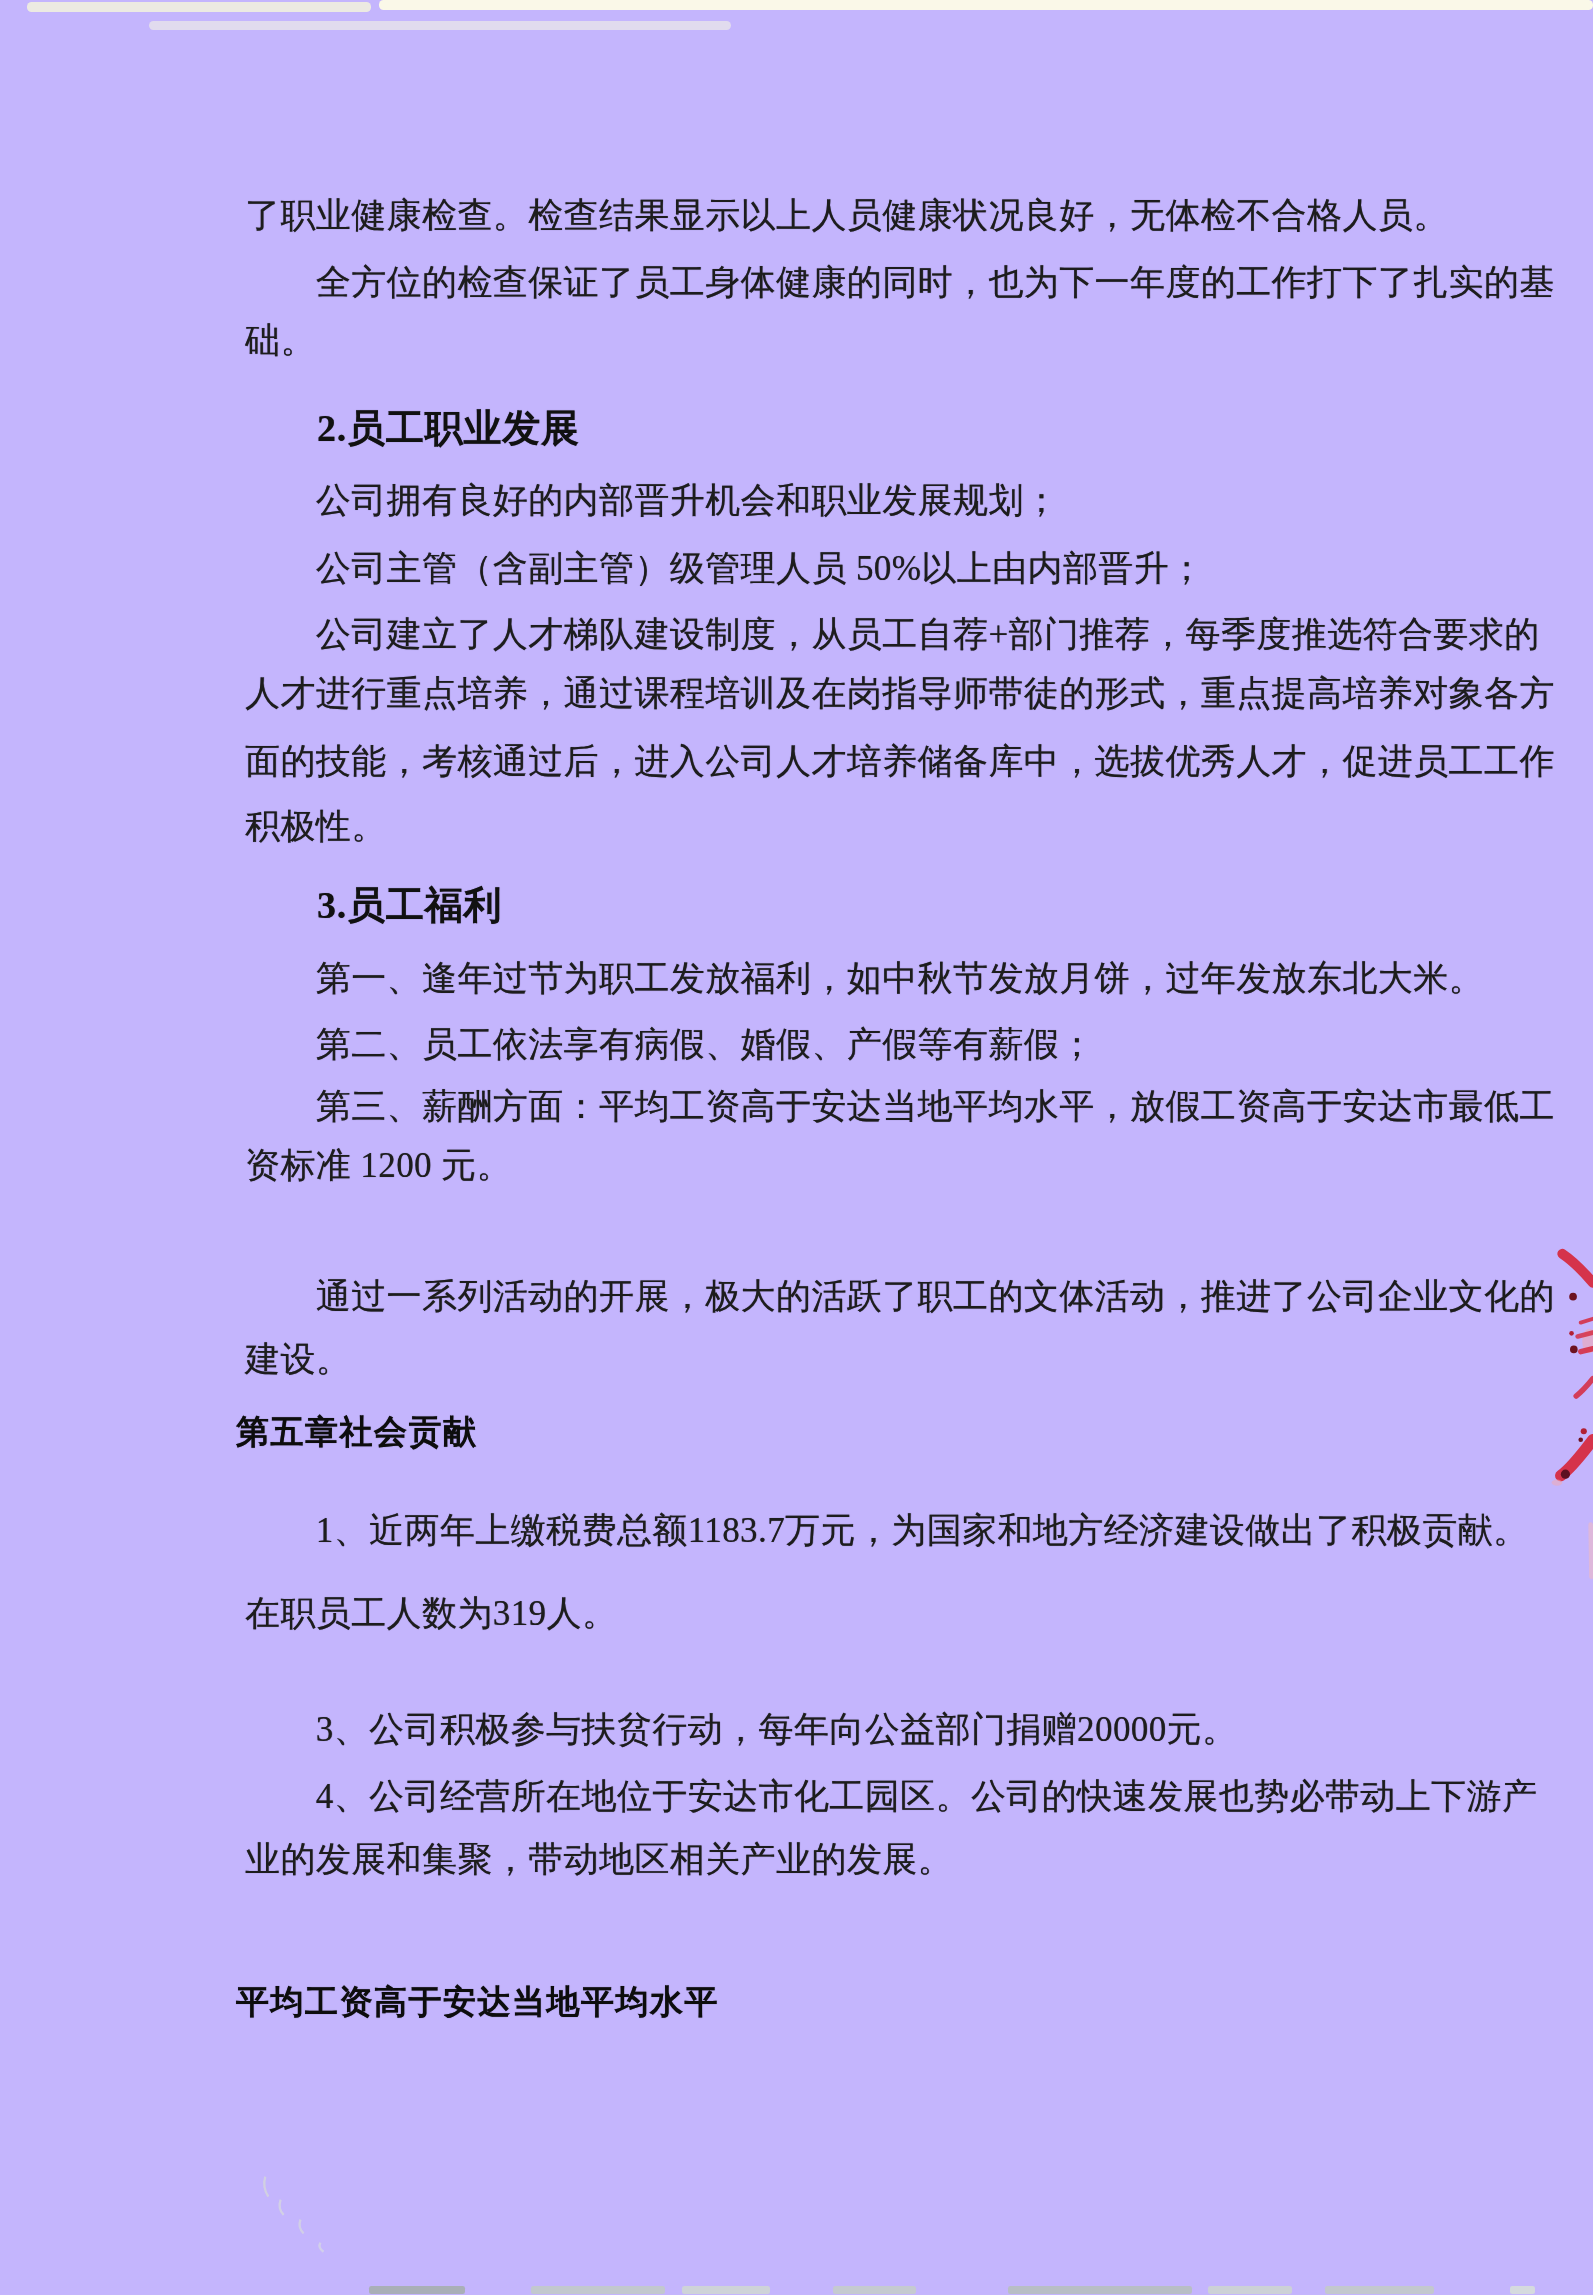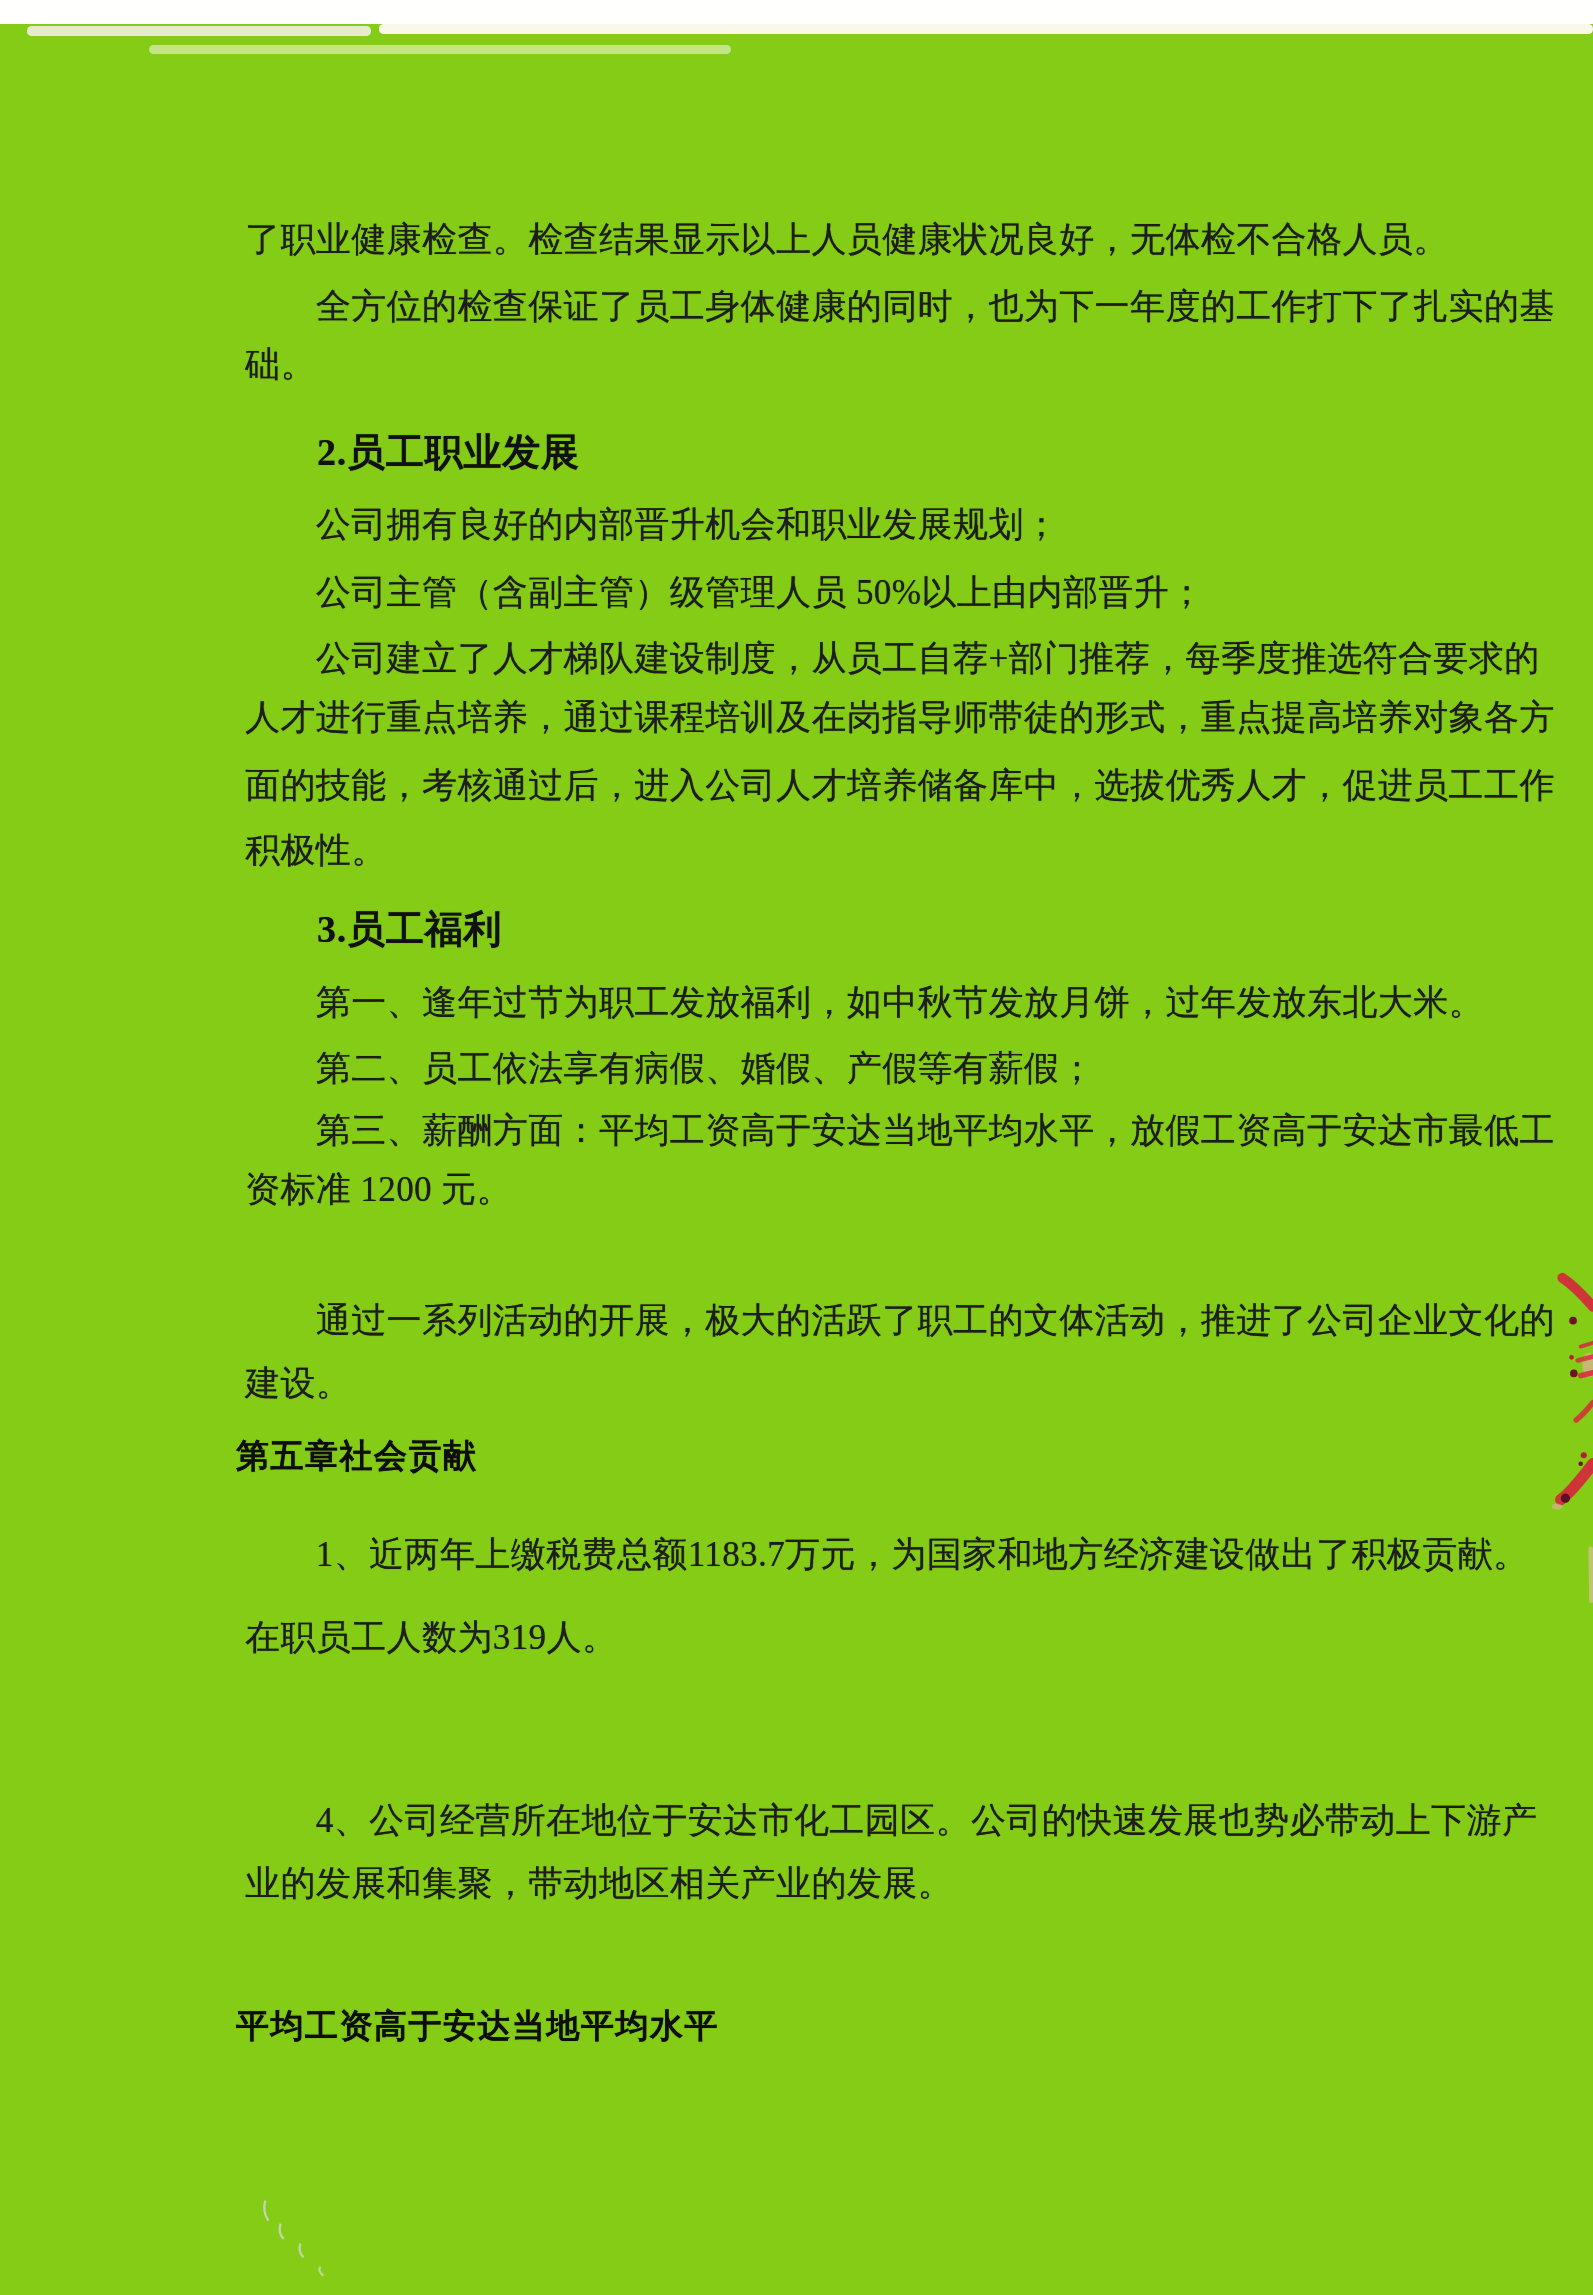--- a/index.html
+++ b/index.html
@@ -1,21 +1,21 @@
 <!DOCTYPE html>
 <html style="font-size:12.2px"><head>
 <meta charset="utf-8">
 <style>
   html,body{margin:0;padding:0;}
   body{
     width:1593px;height:2295px;position:relative;overflow:hidden;
     background:#fffffd;
     font-family:"Liberation Serif","DejaVu Serif",serif;
   }
-  .page{position:absolute;inset:0;background:#84cc16;margin-top:24px;}
+  .page{position:absolute;inset:0;background:#c4b5fd;}
   
   .ln{
     position:absolute;left:245px;white-space:pre;
     font-size:35px;line-height:47px;color:#1d1d1d;
     text-shadow:0 0 0.8px rgba(20,20,20,.55), 0.4px 0.4px 0 rgba(20,20,20,.25);
     letter-spacing:0.4px;
   }
   .h2{
     position:absolute;left:317px;white-space:pre;
     font-size:38px;line-height:49px;color:#111;font-weight:bold;
@@ -54,20 +54,21 @@
   <div class="h2" style="top:881px">3.员工福利</div>
   <div class="ln" style="top:955px">　　第一、逢年过节为职工发放福利，如中秋节发放月饼，过年发放东北大米。</div>
   <div class="ln" style="top:1021px">　　第二、员工依法享有病假、婚假、产假等有薪假；</div>
   <div class="ln" style="top:1083px">　　第三、薪酬方面：平均工资高于安达当地平均水平，放假工资高于安达市最低工</div>
   <div class="ln" style="top:1142px">资标准 1200 元。</div>
   <div class="ln" style="top:1273px">　　通过一系列活动的开展，极大的活跃了职工的文体活动，推进了公司企业文化的</div>
   <div class="ln" style="top:1336px">建设。</div>
   <div class="h1" style="top:1403px">第五章社会贡献</div>
   <div class="ln" style="top:1507px">　　1、近两年上缴税费总额1183.7万元，为国家和地方经济建设做出了积极贡献。</div>
   <div class="ln" style="top:1590px">在职员工人数为319人。</div>
+  <div class="ln" style="top:1706px">　　3、公司积极参与扶贫行动，每年向公益部门捐赠20000元。</div>
   <div class="ln" style="top:1773px">　　4、公司经营所在地位于安达市化工园区。公司的快速发展也势必带动上下游产</div>
   <div class="ln" style="top:1836px">业的发展和集聚，带动地区相关产业的发展。</div>
   <div class="h1" style="top:1973px">平均工资高于安达当地平均水平</div>
 
   <svg class="stamp-svg" width="46" height="352" viewBox="0 0 60 460">
     <path d="M 20 18 Q 38 30 60 56" stroke="#d6283c" stroke-width="13" fill="none" stroke-linecap="round" opacity="0.92"></path>
     <circle cx="34" cy="74" r="5" fill="#6d1220"></circle>
     <path d="M 44 108 L 60 103" stroke="#d6283c" stroke-width="5" fill="none" stroke-linecap="round" opacity="0.85"></path>
     <ellipse cx="55" cy="132" rx="9" ry="16" fill="#f0a9b4" opacity="0.6"></ellipse>
     <path d="M 40 126 L 60 121" stroke="#d6283c" stroke-width="6" fill="none" stroke-linecap="round" opacity="0.8"></path>

